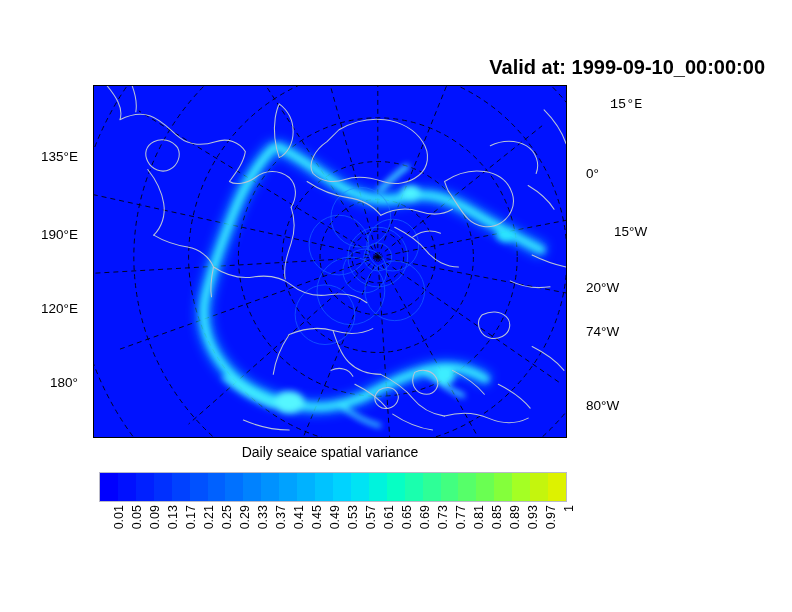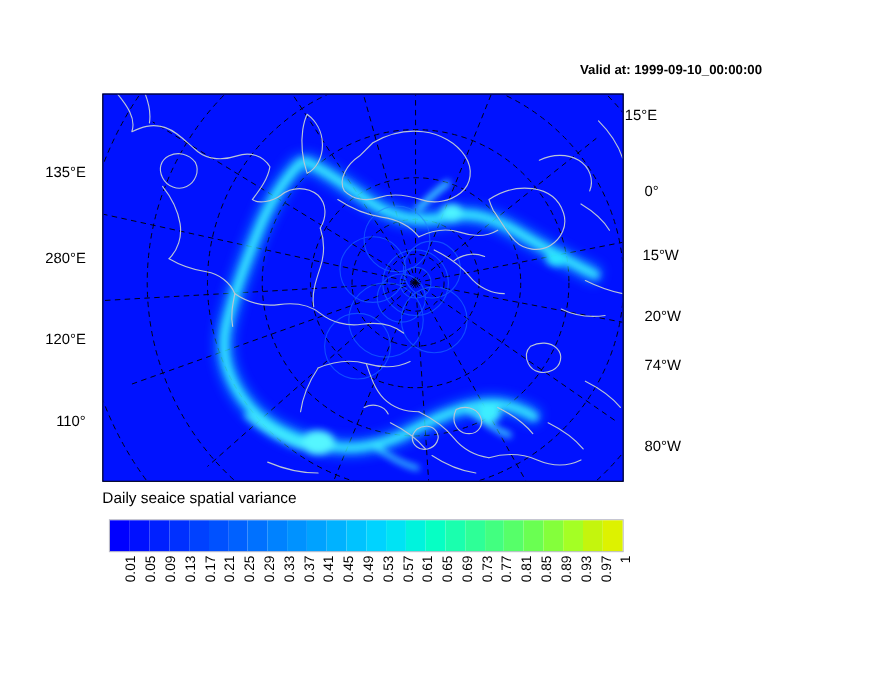--- a/index.html
+++ b/index.html
@@ -15,22 +15,22 @@
     font-family: "Liberation Sans", sans-serif;
     color: #000000;
   }
 
   
   #plot-title {
     position: absolute;
     left: 455px;
     top: 56px;
     width: 310px;
-    text-align: center;
-    font-size: 12px;
+    text-align: right;
+    font-size: 20px;
     font-weight: bold;
     letter-spacing: 0px;
     white-space: nowrap;
   }
 
   
   #map-panel {
     position: absolute;
     left: 93px;
     top: 85px;
@@ -67,21 +67,21 @@
   }
   .axis-label-left  { text-align: right; }
   .axis-label-right { text-align: left;  }
 
   
   #map-caption {
     position: absolute;
     left: 93px;
     top: 444px;
     width: 474px;
-    text-align: left;
+    text-align: center;
     font-size: 14px;
     white-space: nowrap;
   }
 
   
   #colorbar-wrap {
     position: absolute;
     left: 99px;
     top: 472px;
     width: 468px;
@@ -285,27 +285,27 @@
 
   <div class="tick tick-right" style="top:20px;"></div>
   <div class="tick tick-right" style="top:89px;"></div>
   <div class="tick tick-right" style="top:147px;"></div>
   <div class="tick tick-right" style="top:203px;"></div>
   <div class="tick tick-right" style="top:247px;"></div>
   <div class="tick tick-right" style="top:321px;"></div>
 </div>
 
 <div class="axis-label axis-label-left" style="left:14px; top:150px; width:64px;">135°E</div>
-<div class="axis-label axis-label-left" style="left:14px; top:228px; width:64px;">280°E</div>
+<div class="axis-label axis-label-left" style="left:14px; top:228px; width:64px;">190°E</div>
 <div class="axis-label axis-label-left" style="left:14px; top:302px; width:64px;">120°E</div>
-<div class="axis-label axis-label-left" style="left:14px; top:376px; width:64px;">110°</div>
-
-<div class="axis-label axis-label-right" style="left:568px; top:98px;">15°E</div>
+<div class="axis-label axis-label-left" style="left:14px; top:376px; width:64px;">180°</div>
+
+<div class="axis-label axis-label-right" style="left:610px; top:98px;font-family:Liberation Mono, monospace;">15°E</div>
 <div class="axis-label axis-label-right" style="left:586px; top:167px;">0°</div>
-<div class="axis-label axis-label-right" style="left:584px; top:225px;">15°W</div>
+<div class="axis-label axis-label-right" style="left:614px; top:225px;">15°W</div>
 <div class="axis-label axis-label-right" style="left:586px; top:281px;">20°W</div>
 <div class="axis-label axis-label-right" style="left:586px; top:325px;">74°W</div>
 <div class="axis-label axis-label-right" style="left:586px; top:399px;">80°W</div>
 
 <div id="map-caption">Daily seaice spatial variance</div>
 
 <div id="colorbar-wrap">
   <div id="colorbar">
       <div class="cb-seg" style="background: rgb(0, 0, 255);"></div>
       <div class="cb-seg" style="background: rgb(0, 16, 255);"></div>

